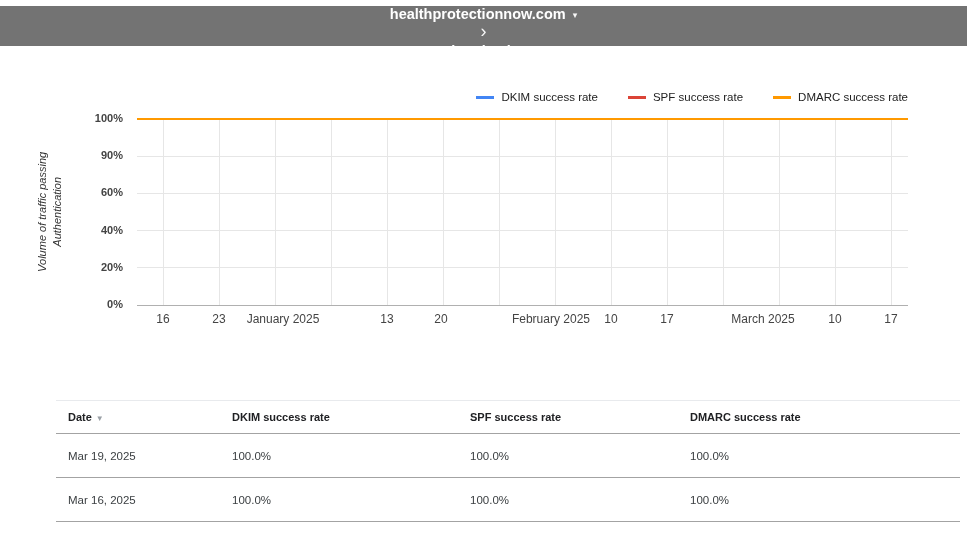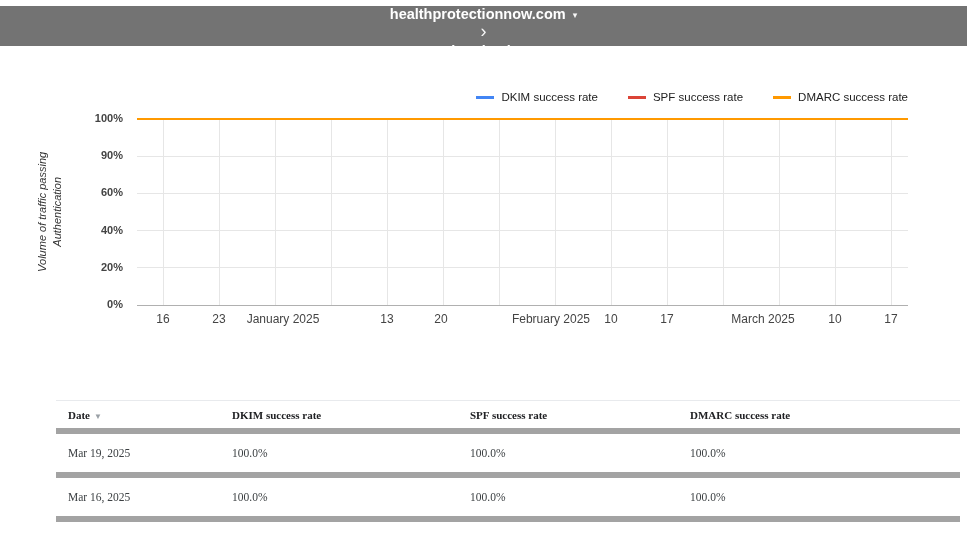--- a/index.html
+++ b/index.html
@@ -43,21 +43,21 @@
   .xtick { position:absolute; top:202px; transform:translateX(-50%);
     font-size:12px; color:#444; white-space:nowrap; }
   .y-title { position:absolute; left:-29px; top:87px; width:158px;
     text-align:center; transform:rotate(-90deg); font-size:11px;
     font-style:italic; color:#333; line-height:1.35; }
 
   
   .data-table { margin:60px 7px 0 56px; border-top:1px solid #e8eaed;
     font-size:11.5px; }
   .t-head, .t-row { display:grid; grid-template-columns:176px 238px 220px 1fr;
-    align-items:center; border-bottom:6px solid #a3a3a3;font-family:Liberation Serif, serif; }
+    align-items:center; border-bottom:1px solid #a3a3a3; }
   .t-head { height:33px; font-weight:700; font-size:11px; color:#202124; }
   .t-row { height:44px; color:#3c4043; }
   .t-date { padding-left:12px; }
   .sort-icon { color:#9aa0a6; font-size:8px; margin-left:4px; cursor:pointer; }
   .t-head .t-cell { cursor:pointer; }
 </style>
 </head>
 <body>
 
 <header class="topbar" style="background: #737373; flex-direction: column;">

